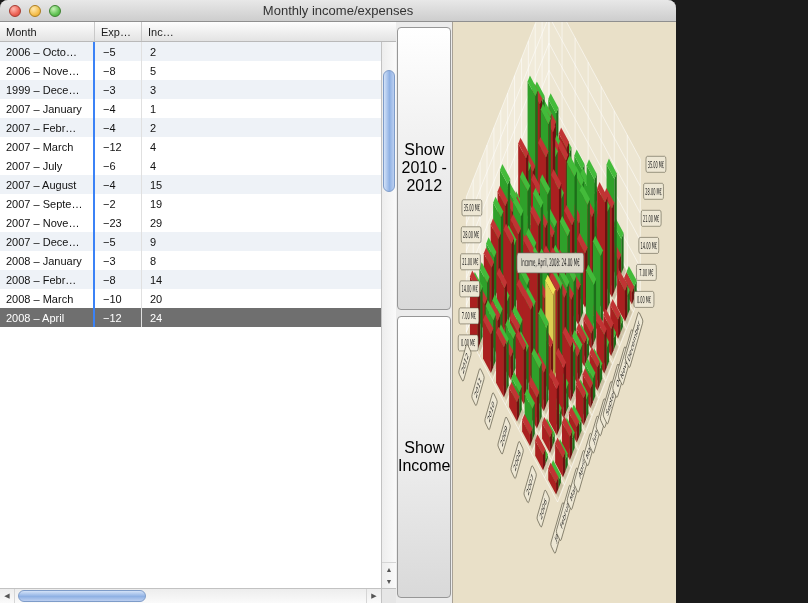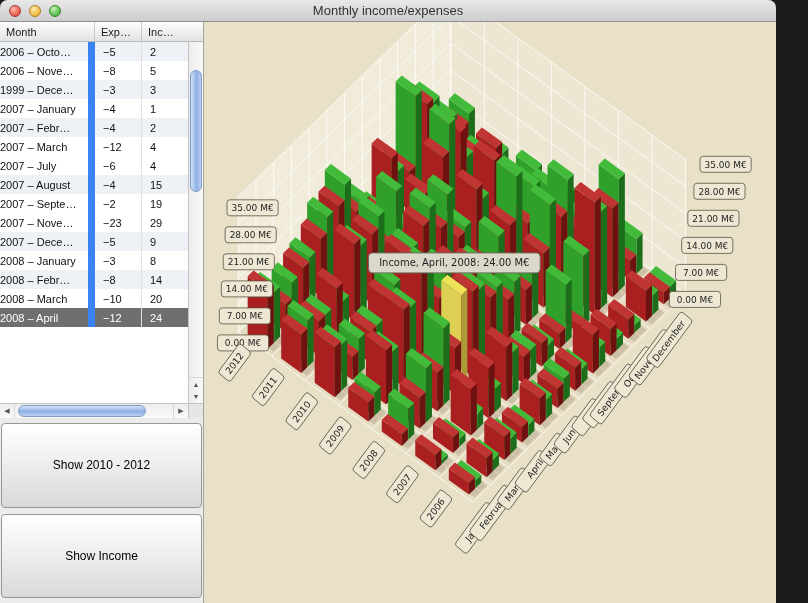--- a/index.html
+++ b/index.html
@@ -1,66 +1,66 @@
 <!DOCTYPE html>
 <html><head>
 <meta charset="utf-8">
 <style>
   *{margin:0;padding:0;box-sizing:border-box;}
   html,body{width:808px;height:603px;}
   body{font-family:"Liberation Sans",sans-serif;background:#1b1b1b;}
-  .window{width:776px;height:603px;border-radius:8px 8px 0 0;overflow:hidden;
+  .window{width:676px;height:603px;border-radius:8px 8px 0 0;overflow:hidden;
           display:flex;flex-direction:column;background:#ececec;box-shadow:0 0 0 1px #3a3a3a inset;}
 
   
   .titlebar{flex:0 0 22px;position:relative;display:flex;align-items:center;
             background:linear-gradient(#e8e8e8,#cdcdcd);border-bottom:1px solid #8f8f8f;}
   .traffic{display:flex;gap:8px;margin-left:9px;z-index:2;}
   .light{width:12px;height:12px;border-radius:50%;}
   .light.red{background:radial-gradient(circle at 35% 30%,#ffb9b0,#ec6255 60%,#d2473a);border:1px solid #a53a30;}
   .light.yellow{background:radial-gradient(circle at 35% 30%,#ffe9b0,#f5bf4f 60%,#dda022);border:1px solid #ad7d1e;}
   .light.green{background:radial-gradient(circle at 35% 30%,#c9f2b8,#61c354 60%,#46a335);border:1px solid #3d8230;}
   .title{position:absolute;left:0;right:0;text-align:center;font-size:13px;color:#333;}
 
   .content{flex:1;display:flex;min-height:0;}
 
   
-  .left{flex:0 0 204px;display:flex;flex-direction:column;background:#22c55e;border-right:1px solid #a9a296;}
+  .left{flex:0 0 204px;display:flex;background:#22c55e;border-right:1px solid #a9a296;}
   .table{position:relative;flex:0 0 396px;background:#fff;font-size:11px;}
   .thead{display:flex;height:20px;background:linear-gradient(#fdfdfd,#e3e3e3);
          border-bottom:1px solid #b9b9b9;color:#1a1a1a;}
   .th{display:flex;align-items:center;padding-left:6px;border-right:1px solid #c9c9c9;}
   .th.month{width:95px;}.th.exp{width:47px;}.th.inc{width:46px;border-right:none;}
   .tbody{position:absolute;top:20px;left:0;right:15px;bottom:15px;overflow:hidden;}
   .trow{display:flex;height:19px;align-items:center;background:#fff;color:#111;}
   .trow.alt{background:#eef2f7;}
   .trow.sel{background:#6f6f6f;color:#fff;}
   .tcell{height:100%;display:flex;align-items:center;}
-  .tcell.month{width:95px;border-right:7px solid #3b82f6;}
+  .tcell.month{width:95px;padding-left:6px;border-right:2px solid #3b82f6;}
   .tcell.exp{width:47px;padding-left:8px;border-right:1px solid #e0e0e0;}
   .tcell.inc{width:42px;padding-left:8px;}
 
   .vscroll{position:absolute;top:20px;right:0;bottom:15px;width:15px;
            background:linear-gradient(90deg,#ededed,#fafafa);border-left:1px solid #c2c2c2;}
   .vthumb{position:absolute;left:1px;right:1px;top:28px;height:122px;border-radius:7px;
           background:linear-gradient(90deg,#d3e2f8,#8fb1e4 55%,#bccff0);border:1px solid #7e9cc9;}
   .varrows{position:absolute;left:0;right:0;bottom:0;height:26px;display:flex;flex-direction:column;border-top:1px solid #d5d5d5;}
   .sbtn{flex:1;display:flex;align-items:center;justify-content:center;font-size:7px;color:#555;}
   .hscroll{position:absolute;left:0;right:15px;bottom:0;height:15px;display:flex;
            background:linear-gradient(#ededed,#fafafa);border-top:1px solid #c2c2c2;}
   .hscroll .sbtn{flex:0 0 15px;border-right:1px solid #d5d5d5;}
   .hscroll .sbtn:last-child{border-right:none;border-left:1px solid #d5d5d5;}
   .htrack{flex:1;position:relative;}
   .hthumb{position:absolute;top:1px;bottom:1px;left:3px;width:128px;border-radius:7px;
           background:linear-gradient(#d3e2f8,#8fb1e4 55%,#bccff0);border:1px solid #7e9cc9;}
   .corner{position:absolute;right:0;bottom:0;width:15px;height:15px;background:#e6e6e6;
           border-left:1px solid #c2c2c2;border-top:1px solid #c2c2c2;}
 
   .buttons{flex:1;display:flex;flex-direction:column;gap:6px;padding:5px 1px;background:#ececec;}
-  .buttons button{flex:1;border:1px solid #979797;border-radius:4px;color:#000;font-size:12px;
+  .buttons button{flex:1;border:1px solid #979797;border-radius:4px;color:#000;font-size:16px;
           font-family:"Liberation Sans",sans-serif;
           background:linear-gradient(#ffffff,#efefef 45%,#d9d9d9);}
 
   
   .chart{flex:1;background:#e9e0c8;position:relative;min-width:0;}
   .chart svg{display:block;width:100%;height:100%;font-family:"DejaVu Sans",sans-serif;}
 </style>
 </head>
 <body>
 

